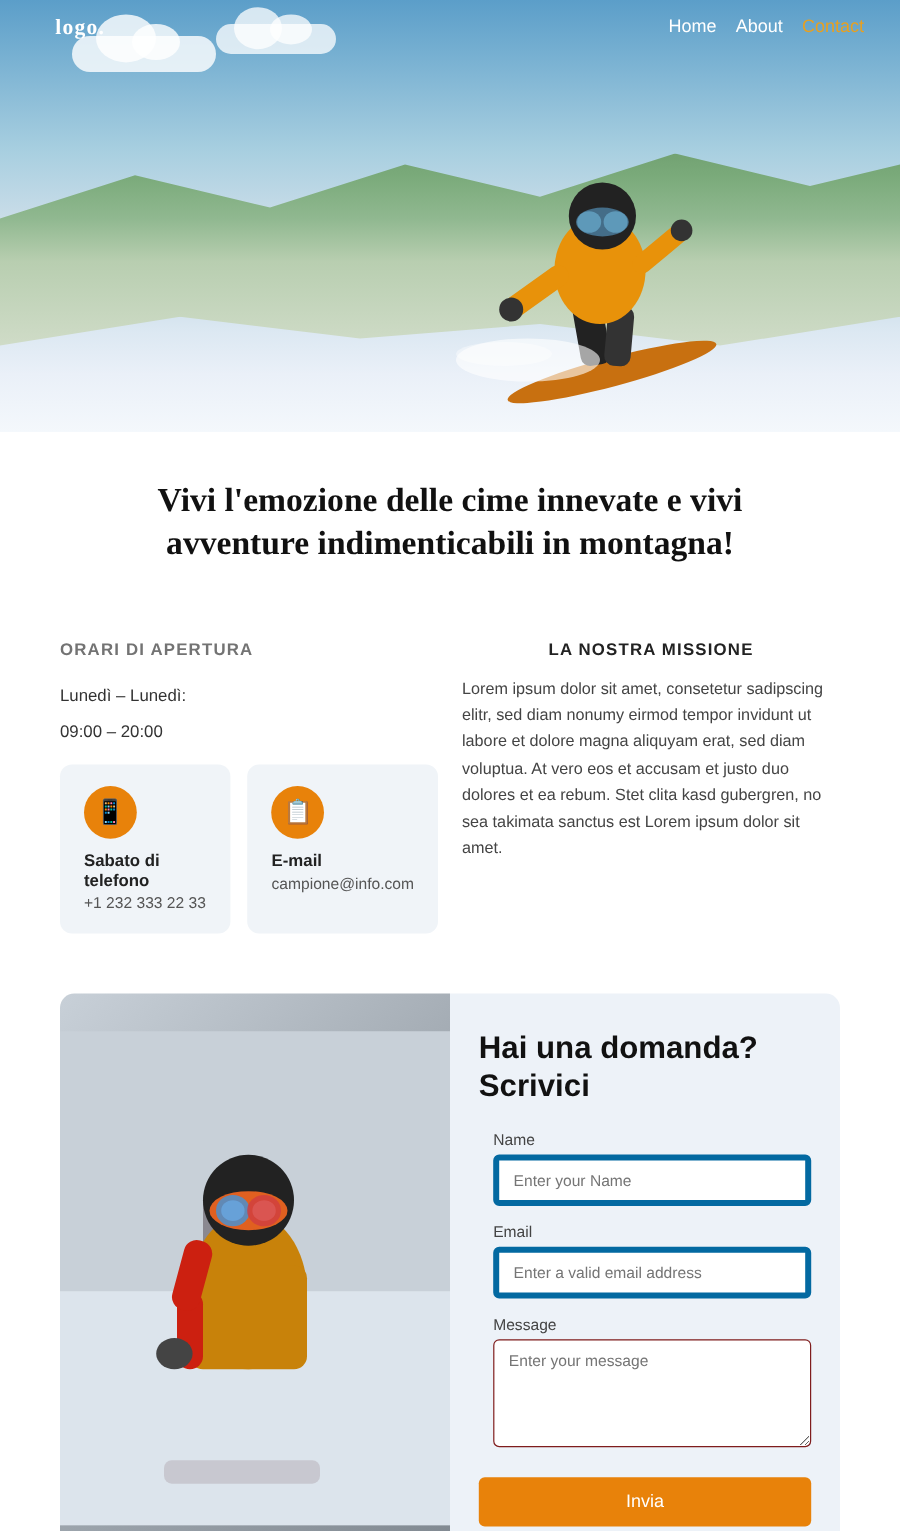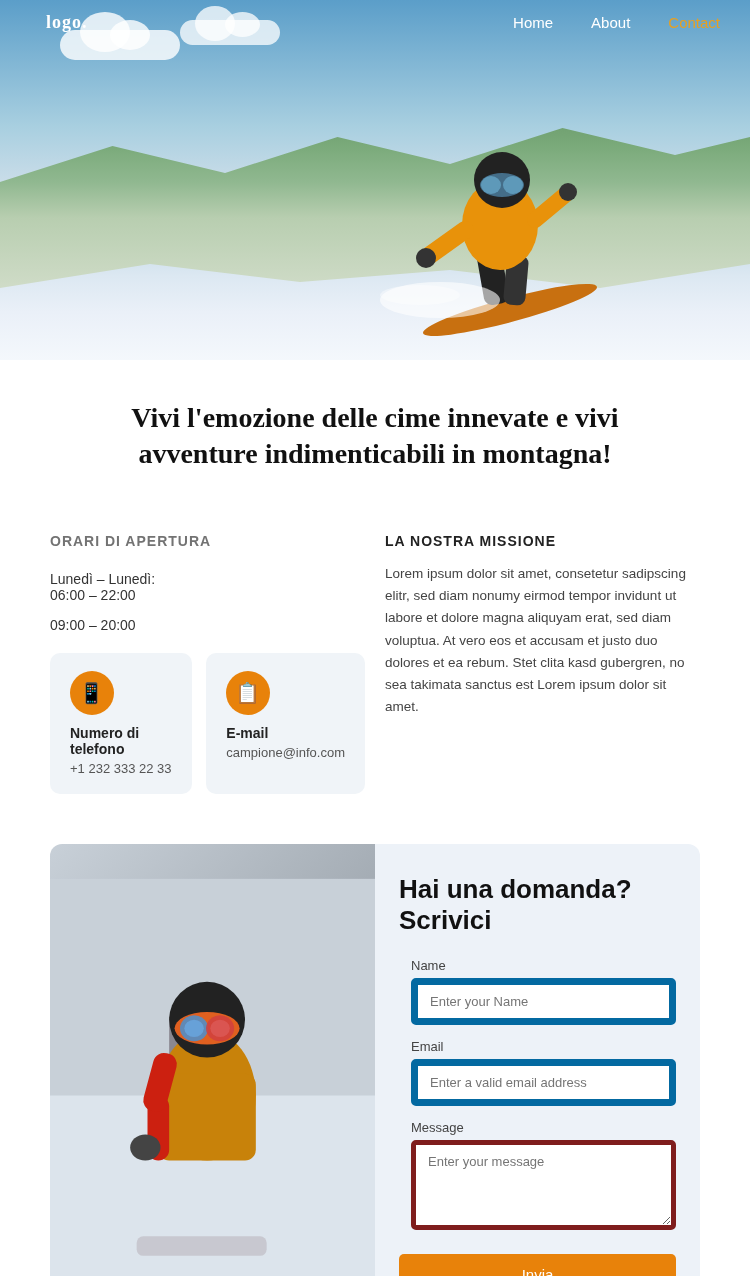--- a/index.html
+++ b/index.html
@@ -16,21 +16,21 @@
       padding: 12px 30px;
     }
     .nav-logo {
       color: #fff;
       font-weight: bold;
       font-size: 18px;
       letter-spacing: 1px;
     }
     .nav-links {
       display: flex;
-      gap: 38px;
+      gap: 16px;
     }
     .nav-link {
       color: #fff;
       text-decoration: none;
       font-size: 15px;
       font-family: Arial, sans-serif;
     }
     .nav-link.active {
       color: #e8a020;
     }
@@ -152,20 +152,21 @@
 
     
     .mission-section h3 {
       font-family: Arial, sans-serif;
       font-size: 14px;
       font-weight: bold;
       color: #222;
       letter-spacing: 1px;
       margin-bottom: 14px;
       text-transform: uppercase;
+      text-align: center;
     }
     .mission-text {
       font-family: Arial, sans-serif;
       font-size: 13.5px;
       color: #444;
       line-height: 1.65;
     }
 
     
     .form-section {
@@ -202,31 +203,31 @@
     .form-label {
       font-family: Arial, sans-serif;
       font-size: 13px;
       color: #444;
       display: block;
       margin-bottom: 5px;
     }
     .form-input {
       width: 100%;
       padding: 9px 12px;
-      border: 7px solid #0369a1;
+      border: 5px solid #0369a1;
       border-radius: 5px;
       font-size: 13px;
       color: #666;
       background: #fff;
       font-family: Arial, sans-serif;
     }
     .form-textarea {
       width: 100%;
       padding: 9px 12px;
-      border: 5px solid #7f1d1d;
+      border: 1px solid #7f1d1d;
       border-radius: 5px;
       font-size: 13px;
       color: #666;
       background: #fff;
       font-family: Arial, sans-serif;
       height: 90px;
       resize: vertical;
     }
     .form-submit {
       width: 100%;
@@ -298,30 +299,29 @@
 <div class="contact-section">
   <h1 class="contact-title">Vivi l'emozione delle cime innevate e vivi avventure indimenticabili in montagna!</h1>
 </div>
 
 <div class="info-grid">
 
   <div class="hours-section">
     <h3>ORARI DI APERTURA</h3>
     <div class="hours-row">
       <div class="hours-label">Lunedì – Lunedì:</div>
-      <div class="hours-time">06:00 – 22:00</div>
     </div>
     <div class="hours-row">
       <div class="hours-time">09:00 – 20:00</div>
     </div>
 
     <div class="contact-cards">
       <div class="contact-card">
         <div class="card-icon">📱</div>
-        <div class="card-label">Numero di telefono</div>
+        <div class="card-label">Sabato di telefono</div>
         <div class="card-value">+1 232 333 22 33</div>
       </div>
       <div class="contact-card">
         <div class="card-icon">📋</div>
         <div class="card-label">E-mail</div>
         <div class="card-value">campione@info.com</div>
       </div>
     </div>
   </div>
 

